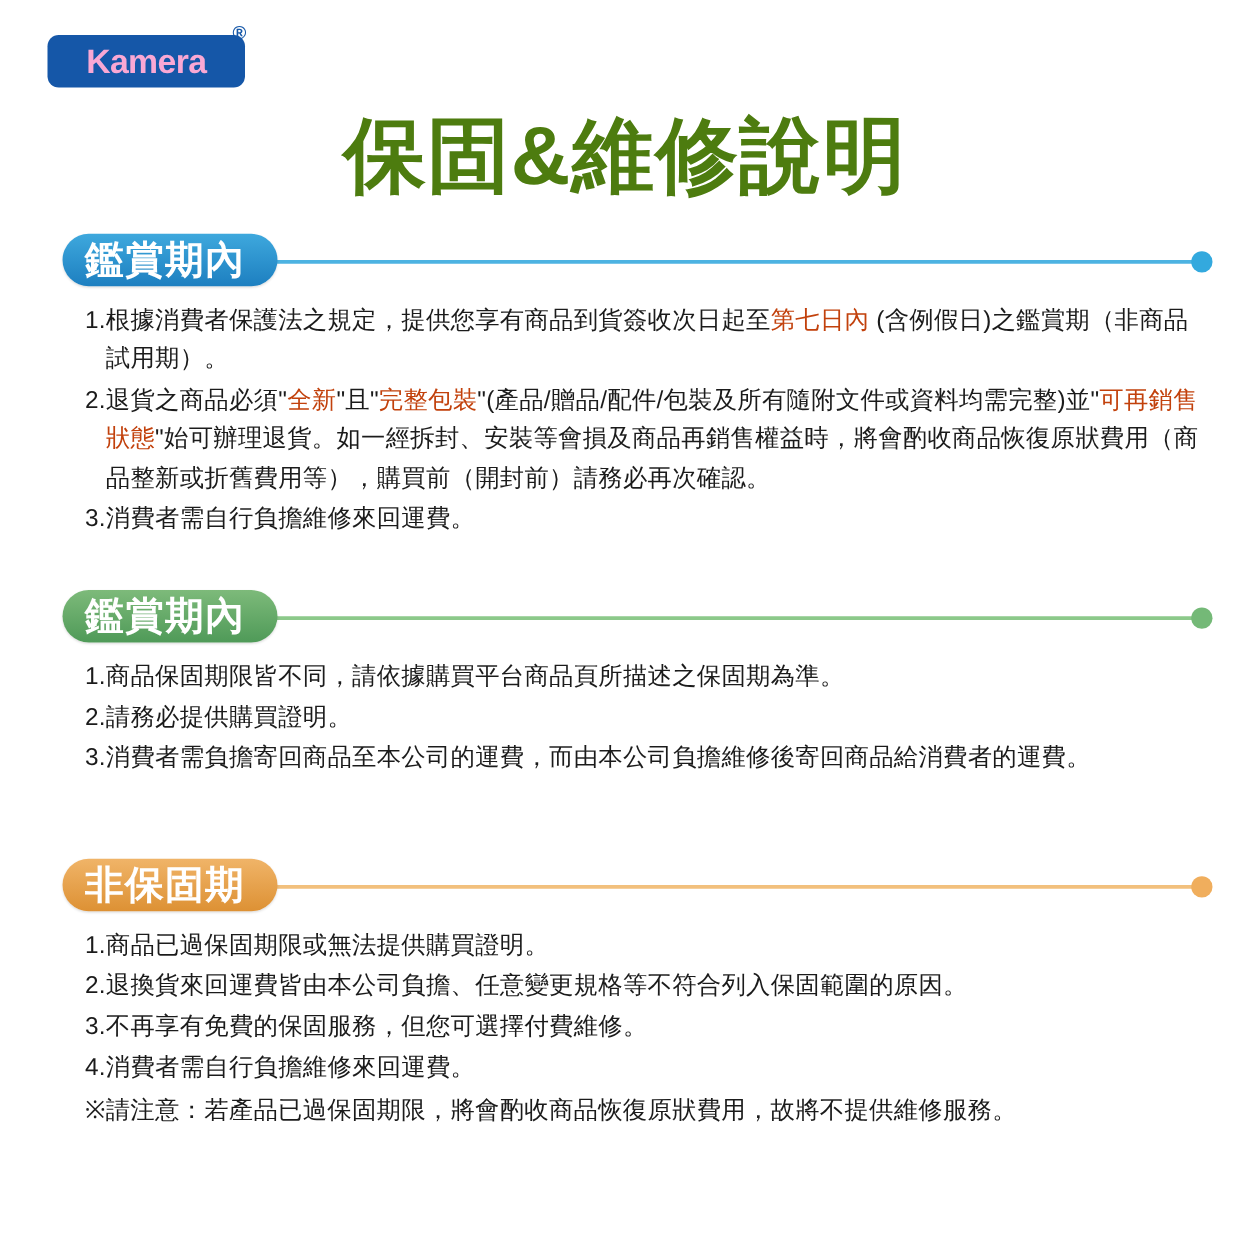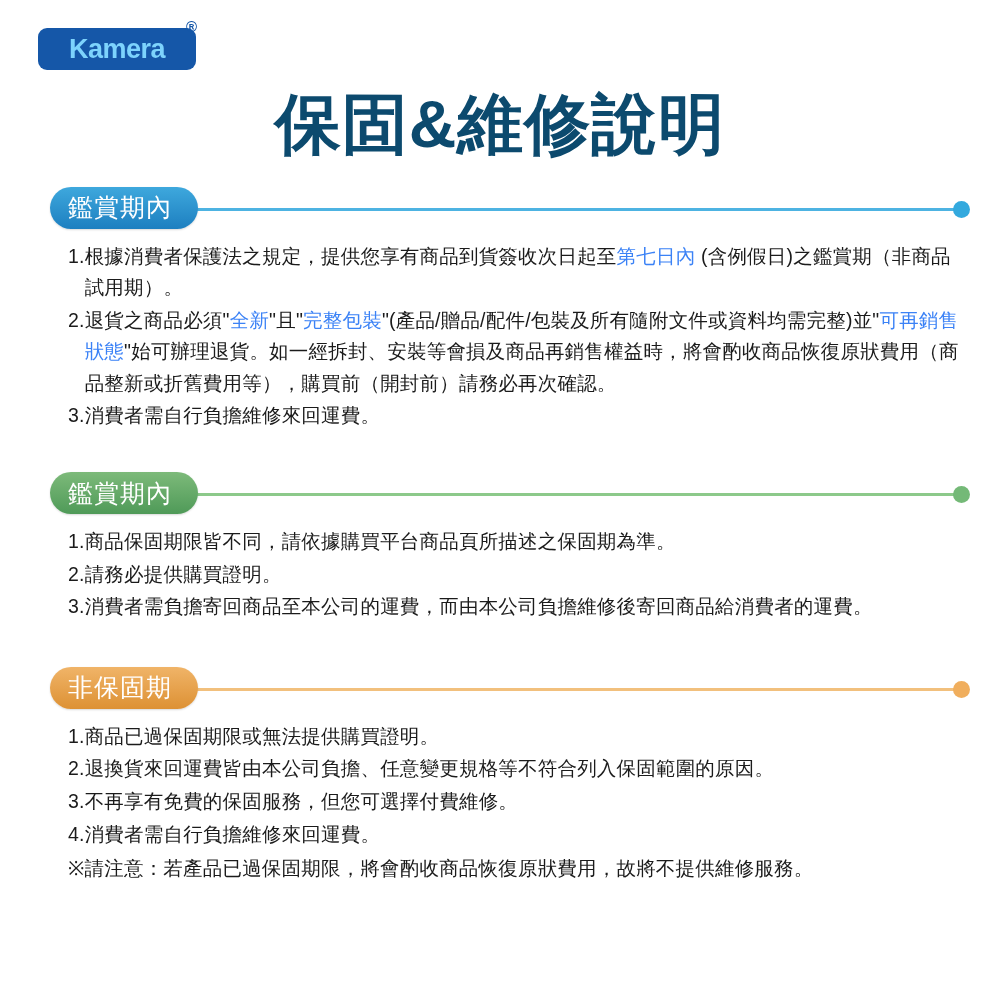--- a/index.html
+++ b/index.html
@@ -35,21 +35,21 @@
     top: 10px;
     width: 158px;
     height: 42px;
     background: #1557a8;
     border-radius: 9px;
     display: flex;
     align-items: center;
     justify-content: center;
   }
   .logo-text {
-    color: #7dd3fc;
+    color: #f9a8d4;
     font-size: 27px;
     font-weight: bold;
     letter-spacing: -0.5px;
     font-family: "Liberation Sans", sans-serif;
     text-align: center;
   }
   .logo-reg {
     position: absolute;
     left: 148px;
     top: 0px;
@@ -57,33 +57,33 @@
     color: #1557a8;
     font-weight: bold;
   }
 
   
   .main-title {
     margin-top: 18px;
     text-align: center;
     font-size: 66px;
     font-weight: bold;
-    color: #0c4a6e;
+    color: #4d7c0f;
     letter-spacing: 1px;
     line-height: 1.1;
     font-family: "Liberation Sans", sans-serif;
   }
 
   
   .section {
     margin-top: 26px;
     position: relative;
   }
   .section.s2 { margin-top: 40px; }
-  .section.s3 { margin-top: 44px; }
+  .section.s3 { margin-top: 64px; }
 
   .bar-row {
     position: relative;
     height: 44px;
   }
   .bar-line {
     position: absolute;
     left: 30px;
     right: 12px;
     top: 21px;
@@ -100,22 +100,22 @@
   .chip {
     position: absolute;
     left: 20px;
     top: 0;
     height: 42px;
     padding: 0 26px 0 18px;
     display: flex;
     align-items: center;
     border-radius: 21px;
     color: #ffffff;
-    font-size: 25px;
-    font-weight: normal;
+    font-size: 31px;
+    font-weight: bold;
     letter-spacing: 1px;
     box-shadow: 0 1px 2px rgba(0,0,0,0.15);
   }
 
   
   .c-blue .chip { background: linear-gradient(180deg,#3ea8dd 0%, #1d7fc0 100%); }
   .c-blue .bar-line { background: #4db3e2; }
   .c-blue .bar-dot { background: #33a9de; }
   
   .c-green .chip { background: linear-gradient(180deg,#7dba7a 0%, #4f9a58 100%); }
@@ -139,21 +139,21 @@
     margin-bottom: 1px;
   }
   .item .num {
     flex: 0 0 auto;
     white-space: nowrap;
   }
   .item .txt {
     flex: 1 1 auto;
     text-indent: 0;
   }
-  .red { color: #3b82f6; }
+  .red { color: #c2410c; }
   .note {
     margin-top: 3px;
   }
 </style>
 </head>
 <body>
 
 <div class="page">
 
   <div class="logo-wrap">

